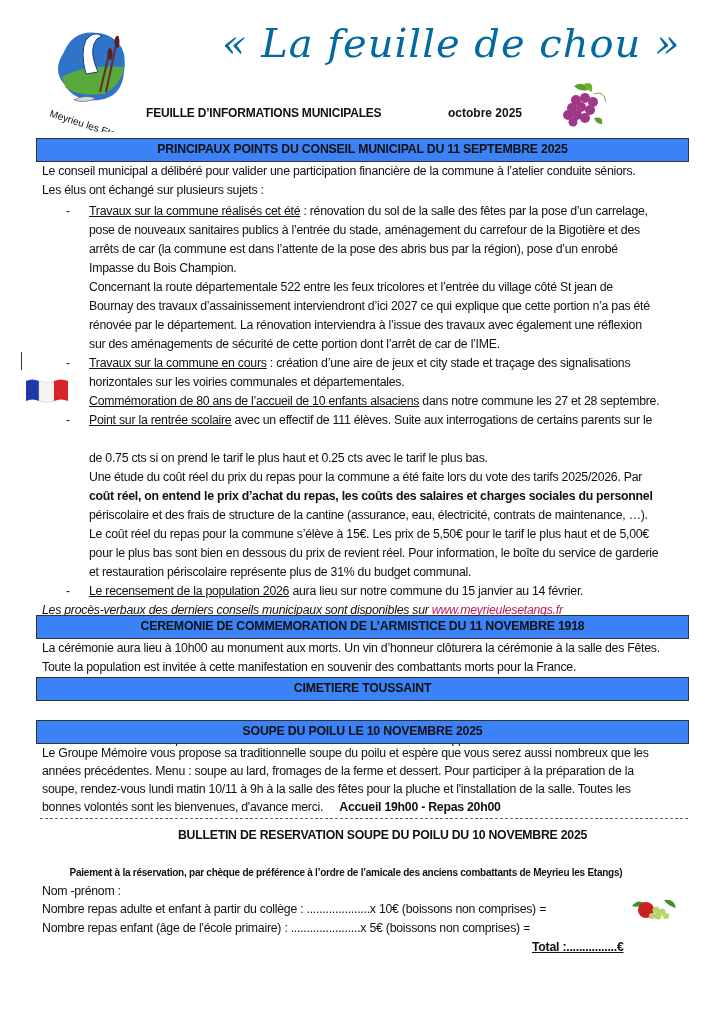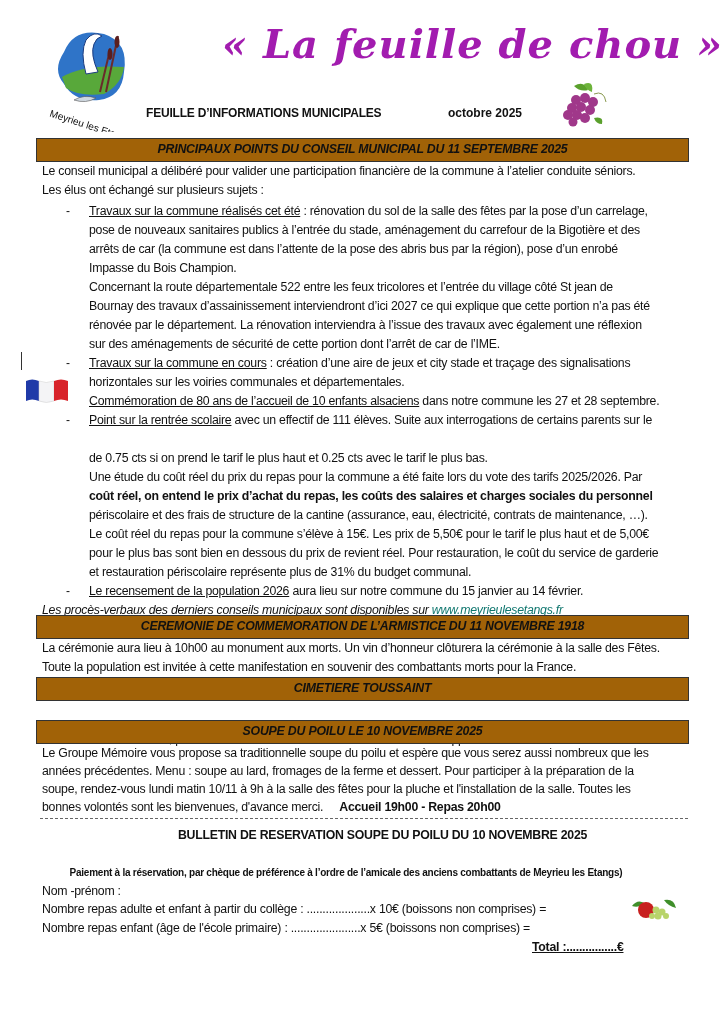--- a/index.html
+++ b/index.html
@@ -2,35 +2,35 @@
 <html><head>
 <meta charset="utf-8">
 <style>
   * { box-sizing: border-box; margin: 0; padding: 0; }
   html, body { width: 725px; height: 1024px; background: #ffffff; overflow: hidden; }
   body { font-family: "Liberation Sans Narrow", "Liberation Sans", sans-serif; color: #111; position: relative; }
   .page { position: absolute; left: 0; top: 0; width: 725px; height: 1024px; }
 
   .logo { position: absolute; left: 44px; top: 22px; width: 100px; height: 110px; }
   .masthead { position: absolute; left: 222px; top: 20px; width: 470px; height: 58px;
-    font-family: "DejaVu Serif", serif; font-style: italic; font-weight: bold; font-size: 40px;
-    letter-spacing: 1px; color: #a21caf; white-space: nowrap; }
+    font-family: "DejaVu Serif", serif; font-style: italic; font-weight: normal; font-size: 40px;
+    letter-spacing: 1px; color: #0369a1; white-space: nowrap; }
   .subhead { position: absolute; left: 146px; top: 106px; font-size: 12px; font-weight: bold; letter-spacing: -0.2px; }
   .subdate { position: absolute; left: 448px; top: 106px; font-size: 12px; font-weight: bold; }
   .grapes { position: absolute; left: 556px; top: 80px; width: 60px; height: 50px; }
 
-  .sec-box { position: absolute; left: 36px; width: 653px; height: 24px; background: #a16207;
+  .sec-box { position: absolute; left: 36px; width: 653px; height: 24px; background: #3b82f6;
     border: 1.5px solid #333; text-align: center; font-size: 12.3px; font-weight: bold; line-height: 21px;
-    letter-spacing: -0.2px; font-style: italic; }
+    letter-spacing: -0.2px; }
 
   .t { position: absolute; font-size: 12.3px; line-height: 19px; white-space: nowrap; letter-spacing: -0.25px; }
   .u { text-decoration: underline; }
   .i { font-style: italic; }
   .b { font-weight: bold; }
-  .link { color: #0f766e; text-decoration: underline; font-style: italic; }
+  .link { color: #be185d; text-decoration: underline; font-style: italic; }
   .dash { position: absolute; left: 66px; font-size: 12px; }
   .flag { position: absolute; left: 24px; top: 377px; width: 46px; height: 26px; }
   .cursor { position: absolute; left: 21px; top: 352px; width: 1px; height: 18px; background: #333; }
   .sep { position: absolute; left: 40px; top: 818px; width: 648px; border-top: 1px dashed #666; }
   .fruit { position: absolute; left: 628px; top: 894px; width: 52px; height: 28px; }
 </style>
 </head>
 <body>
 
 <div class="page">
@@ -98,21 +98,21 @@
 
   <div class="t" style="left:89px; top:392px;"><span class="u">Commémoration de 80 ans de l’accueil de 10 enfants alsaciens</span><span> dans notre commune les 27 et 28 septembre.</span></div>
 
   <div class="dash t" style="top:411px;">-</div>
   <div class="t" style="left:89px; top:411px;"><span class="u">Point sur la rentrée scolaire</span><span> avec un effectif de 111 élèves. Suite aux interrogations de certains parents sur le</span></div>
   <div class="t" style="left:89px; top:449px;">de 0.75 cts si on prend le tarif le plus haut et 0.25 cts avec le tarif le plus bas.</div>
   <div class="t" style="left:89px; top:468px;">Une étude du coût réel du prix du repas pour la commune a été faite lors du vote des tarifs 2025/2026. Par</div>
   <div class="t" style="left:89px; top:487px;font-weight:bold;">coût réel, on entend le prix d’achat du repas, les coûts des salaires et charges sociales du personnel</div>
   <div class="t" style="left:89px; top:506px;">périscolaire et des frais de structure de la cantine (assurance, eau, électricité, contrats de maintenance, …).</div>
   <div class="t" style="left:89px; top:525px;">Le coût réel du repas pour la commune s’élève à 15€. Les prix de 5,50€ pour le tarif le plus haut et de 5,00€</div>
-  <div class="t" style="left:89px; top:544px;">pour le plus bas sont bien en dessous du prix de revient réel. Pour restauration, le coût du service de garderie</div>
+  <div class="t" style="left:89px; top:544px;">pour le plus bas sont bien en dessous du prix de revient réel. Pour information, le boîte du service de garderie</div>
   <div class="t" style="left:89px; top:563px;">et restauration périscolaire représente plus de 31% du budget communal.</div>
 
   <div class="dash t" style="top:582px;">-</div>
   <div class="t" style="left:89px; top:582px;"><span class="u">Le recensement de la population 2026</span><span> aura lieu sur notre commune du 15 janvier au 14 février.</span></div>
 
   <div class="t i" style="left:42px; top:601px;"><span>Les procès-verbaux des derniers conseils municipaux sont disponibles sur </span><span class="link">www.meyrieulesetangs.fr</span></div>
 
   <div class="sec-box" style="top:615px;">CEREMONIE DE COMMEMORATION DE L’ARMISTICE DU 11 NOVEMBRE 1918</div>
   <div class="t" style="left:42px; top:639px;">La cérémonie aura lieu à 10h00 au monument aux morts. Un vin d’honneur clôturera la cérémonie à la salle des Fêtes.</div>
   <div class="t" style="left:42px; top:658px;">Toute la population est invitée à cette manifestation en souvenir des combattants morts pour la France.</div>

